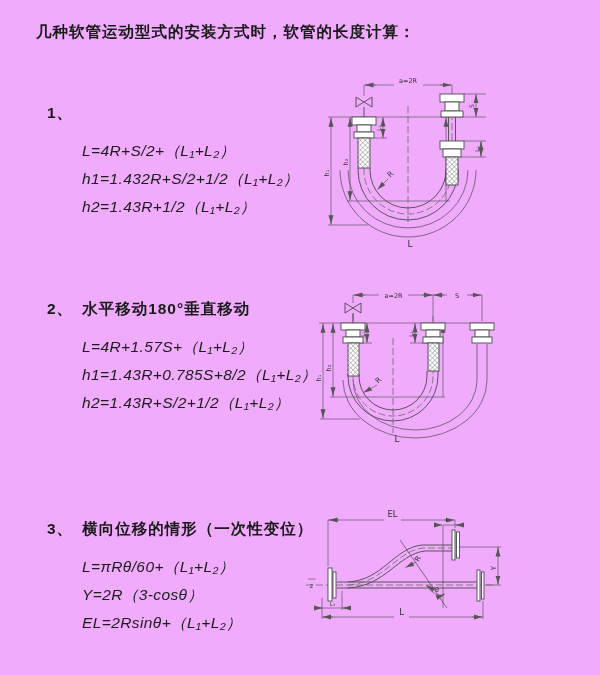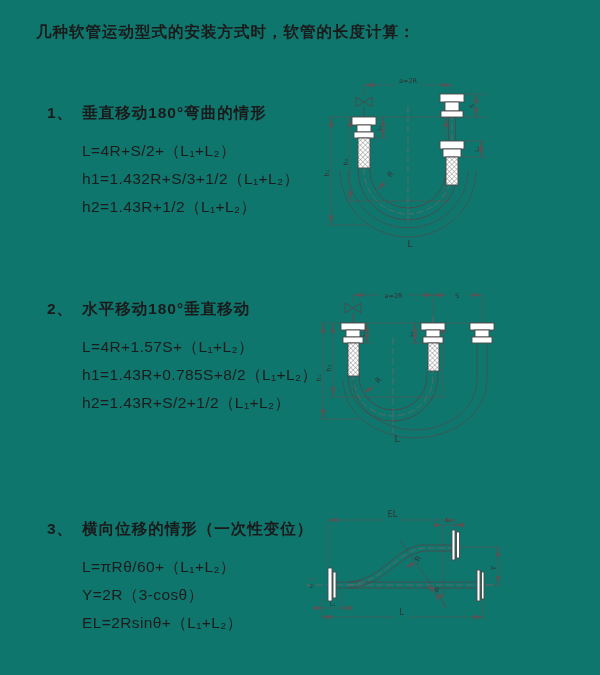--- a/index.html
+++ b/index.html
@@ -1,48 +1,47 @@
 <!DOCTYPE html>
 <html><head>
 <meta charset="utf-8">
 <style>
   html,body{margin:0;padding:0;background:#fff;}
-  .page{position:relative;width:600px;height:675px;background:#0f766e;overflow:hidden;
+  .page{position:relative;width:600px;height:675px;background:#f0abfc;overflow:hidden;
         font-family:"Liberation Sans","DejaVu Sans",sans-serif;color:#1a1a1a;}
   .doc-title{position:absolute;left:36px;top:22px;font-size:15.5px;font-weight:700;letter-spacing:1px;white-space:nowrap;}
   .calc-section{position:absolute;left:47px;}
   #s1{top:103px}#s2{top:299px}#s3{top:519px}
   .sec-head{font-size:15.5px;font-weight:700;letter-spacing:1px;white-space:nowrap;display:flex;}
   .sec-num{margin-right:9px;}
   .formulas{margin:13px 0 0 35px;font-size:15.5px;font-weight:500;letter-spacing:.4px;color:#1c1c1c;}
-  .formula{height:28px;line-height:28px;white-space:nowrap;}
+  .formula{height:28px;line-height:28px;white-space:nowrap;font-style:italic;}
   svg.diagram{position:absolute;}
   #d1{left:310px;top:70px}#d2{left:305px;top:278px}#d3{left:298px;top:503px}
   svg text{font-family:"DejaVu Sans","Liberation Sans",sans-serif;fill:#333;}
   .draw{stroke:#4a4a4a;stroke-width:.9;fill:none;}
   .thin{stroke:#4a4a4a;stroke-width:.7;fill:none;}
   .dim{stroke:#555;stroke-width:.65;fill:none;}
   .dash{stroke:#6a6a6a;stroke-width:.8;fill:none;stroke-dasharray:7 3;}
   .white{fill:#ffffff;stroke:#4a4a4a;stroke-width:.9;}
 </style>
 </head>
 <body>
 
 <div class="page">
 
   <div class="doc-title">几种软管运动型式的安装方式时，软管的长度计算：</div>
 
   <section class="calc-section" id="s1">
     <div class="sec-head">
       <span class="sec-num">1、</span>
-      <span class="sec-title">垂直移动180°弯曲的情形</span>
     </div>
     <div class="formulas">
       <div class="formula">L=4R+S/2+（L₁+L₂）</div>
-      <div class="formula">h1=1.432R+S/3+1/2（L₁+L₂）</div>
+      <div class="formula">h1=1.432R+S/2+1/2（L₁+L₂）</div>
       <div class="formula">h2=1.43R+1/2（L₁+L₂）</div>
     </div>
   </section>
 
   <section class="calc-section" id="s2">
     <div class="sec-head">
       <span class="sec-num">2、</span>
       <span class="sec-title">水平移动180°垂直移动</span>
     </div>
     <div class="formulas">

